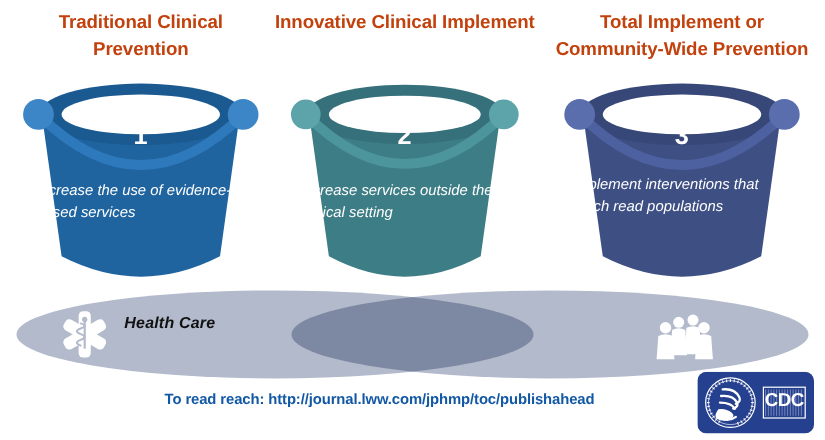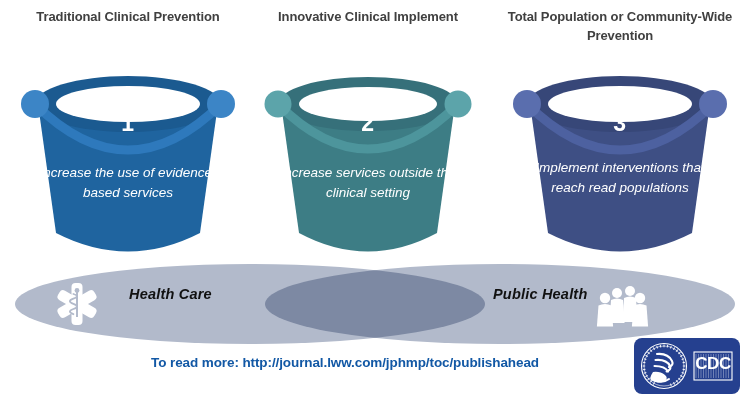--- a/index.html
+++ b/index.html
@@ -28,24 +28,24 @@
   .bucket-col.col-1 { left: 8px; }
   .bucket-col.col-2 { left: 248px; }
   .bucket-col.col-3 { left: 500px; }
 
   .bucket-title {
     position: absolute;
     top: 8px;
     left: 0;
     width: 240px;
     text-align: center;
-    font-size: 13px;
+    font-size: 17px;
     font-weight: bold;
     line-height: 1.45;
-    color: #404040;
+    color: #c2410c;
     letter-spacing: -0.1px;
   }
 
   .bucket-svg {
     position: absolute;
     top: 58px;
     left: 0;
   }
 
   .bucket-number {
@@ -58,42 +58,41 @@
     font-weight: bold;
     color: #ffffff;
     letter-spacing: 0.5px;
   }
 
   .bucket-caption {
     position: absolute;
     width: 190px;
     left: 25px;
     top: 163px;
-    text-align: center;
+    text-align: left;
     font-size: 13.5px;
     font-style: italic;
     line-height: 1.45;
     color: #ffffff;
   }
   .bucket-col.col-3 .bucket-caption { top: 158px; width: 200px; left: 20px;}
 
   
   .venn {
     position: absolute;
     left: 0;
     top: 255;
   }
   .venn-label {
     position: absolute;
     font-size: 14.5px;
     font-style: italic;
     font-weight: bold;
     color: #111111;
     letter-spacing: 0.2px;
-    margin-left: 16px;
   }
   .venn-label.left  { left: 113px; top: 286px; }
   .venn-label.right { left: 477px; top: 286px; }
 
   
   .read-more {
     position: absolute;
     left: 0;
     top: 355px;
     width: 690px;
@@ -146,21 +145,21 @@
       <path d="M30 46 Q120 136 210 46" fill="none" stroke="#4D959C" stroke-width="9"></path>
       <circle cx="30" cy="46" r="13.5" fill="#5CA4AA"></circle>
       <circle cx="210" cy="46" r="13.5" fill="#5CA4AA"></circle>
     </svg>
 
     <div class="bucket-number">2</div>
     <div class="bucket-caption">Increase services outside the clinical setting</div>
   </div>
 
   <div class="bucket-col col-3">
-    <div class="bucket-title">Total Population or Community-Wide Prevention</div>
+    <div class="bucket-title">Total Implement or Community-Wide Prevention</div>
 
     <svg class="bucket-svg" width="240" height="212" viewBox="0 0 240 212">
       <path d="M30 46 L48 175 Q120 212 192 175 L210 46 Z" fill="#3E4F84"></path>
       <ellipse cx="120" cy="46" rx="93" ry="28" fill="#374778"></ellipse>
       <ellipse cx="120" cy="46" rx="72" ry="18" fill="#ffffff"></ellipse>
       <path d="M27 46 Q120 138 213 46" fill="none" stroke="#4D61A0" stroke-width="9"></path>
       <circle cx="27" cy="46" r="14" fill="#5A6EAE"></circle>
       <circle cx="213" cy="46" r="14" fill="#5A6EAE"></circle>
     </svg>
 
@@ -209,23 +208,22 @@
       </g>
 
       <g transform="translate(34,7)">
         <circle cx="6" cy="5" r="5.2"></circle>
         <path d="M-0.5 12.5 q6.5 -3.2 13 0 l1.6 21 h-16.2 Z"></path>
       </g>
     </g>
   </svg>
 
   <div class="venn-label left">Health Care</div>
-  <div class="venn-label right">Public Health</div>
-
-  <div class="read-more">To read more: http://journal.lww.com/jphmp/toc/publishahead</div>
+
+  <div class="read-more">To read reach: http://journal.lww.com/jphmp/toc/publishahead</div>
 
   <svg class="cdc-logo" width="106" height="56" viewBox="0 0 106 56">
     <rect x="0" y="0" width="106" height="56" rx="8" fill="#25408F"></rect>
 
     <g>
       <circle cx="30" cy="28" r="22.5" fill="none" stroke="#ffffff" stroke-width="1.1"></circle>
       <circle cx="30" cy="28" r="20" fill="none" stroke="#ffffff" stroke-width="0.6"></circle>
 
       <g stroke="#ffffff" stroke-width="1.05" opacity="0.92">
         <line x1="30" y1="6.6" x2="30" y2="9.2" transform="rotate(-150 30 28)"></line>

